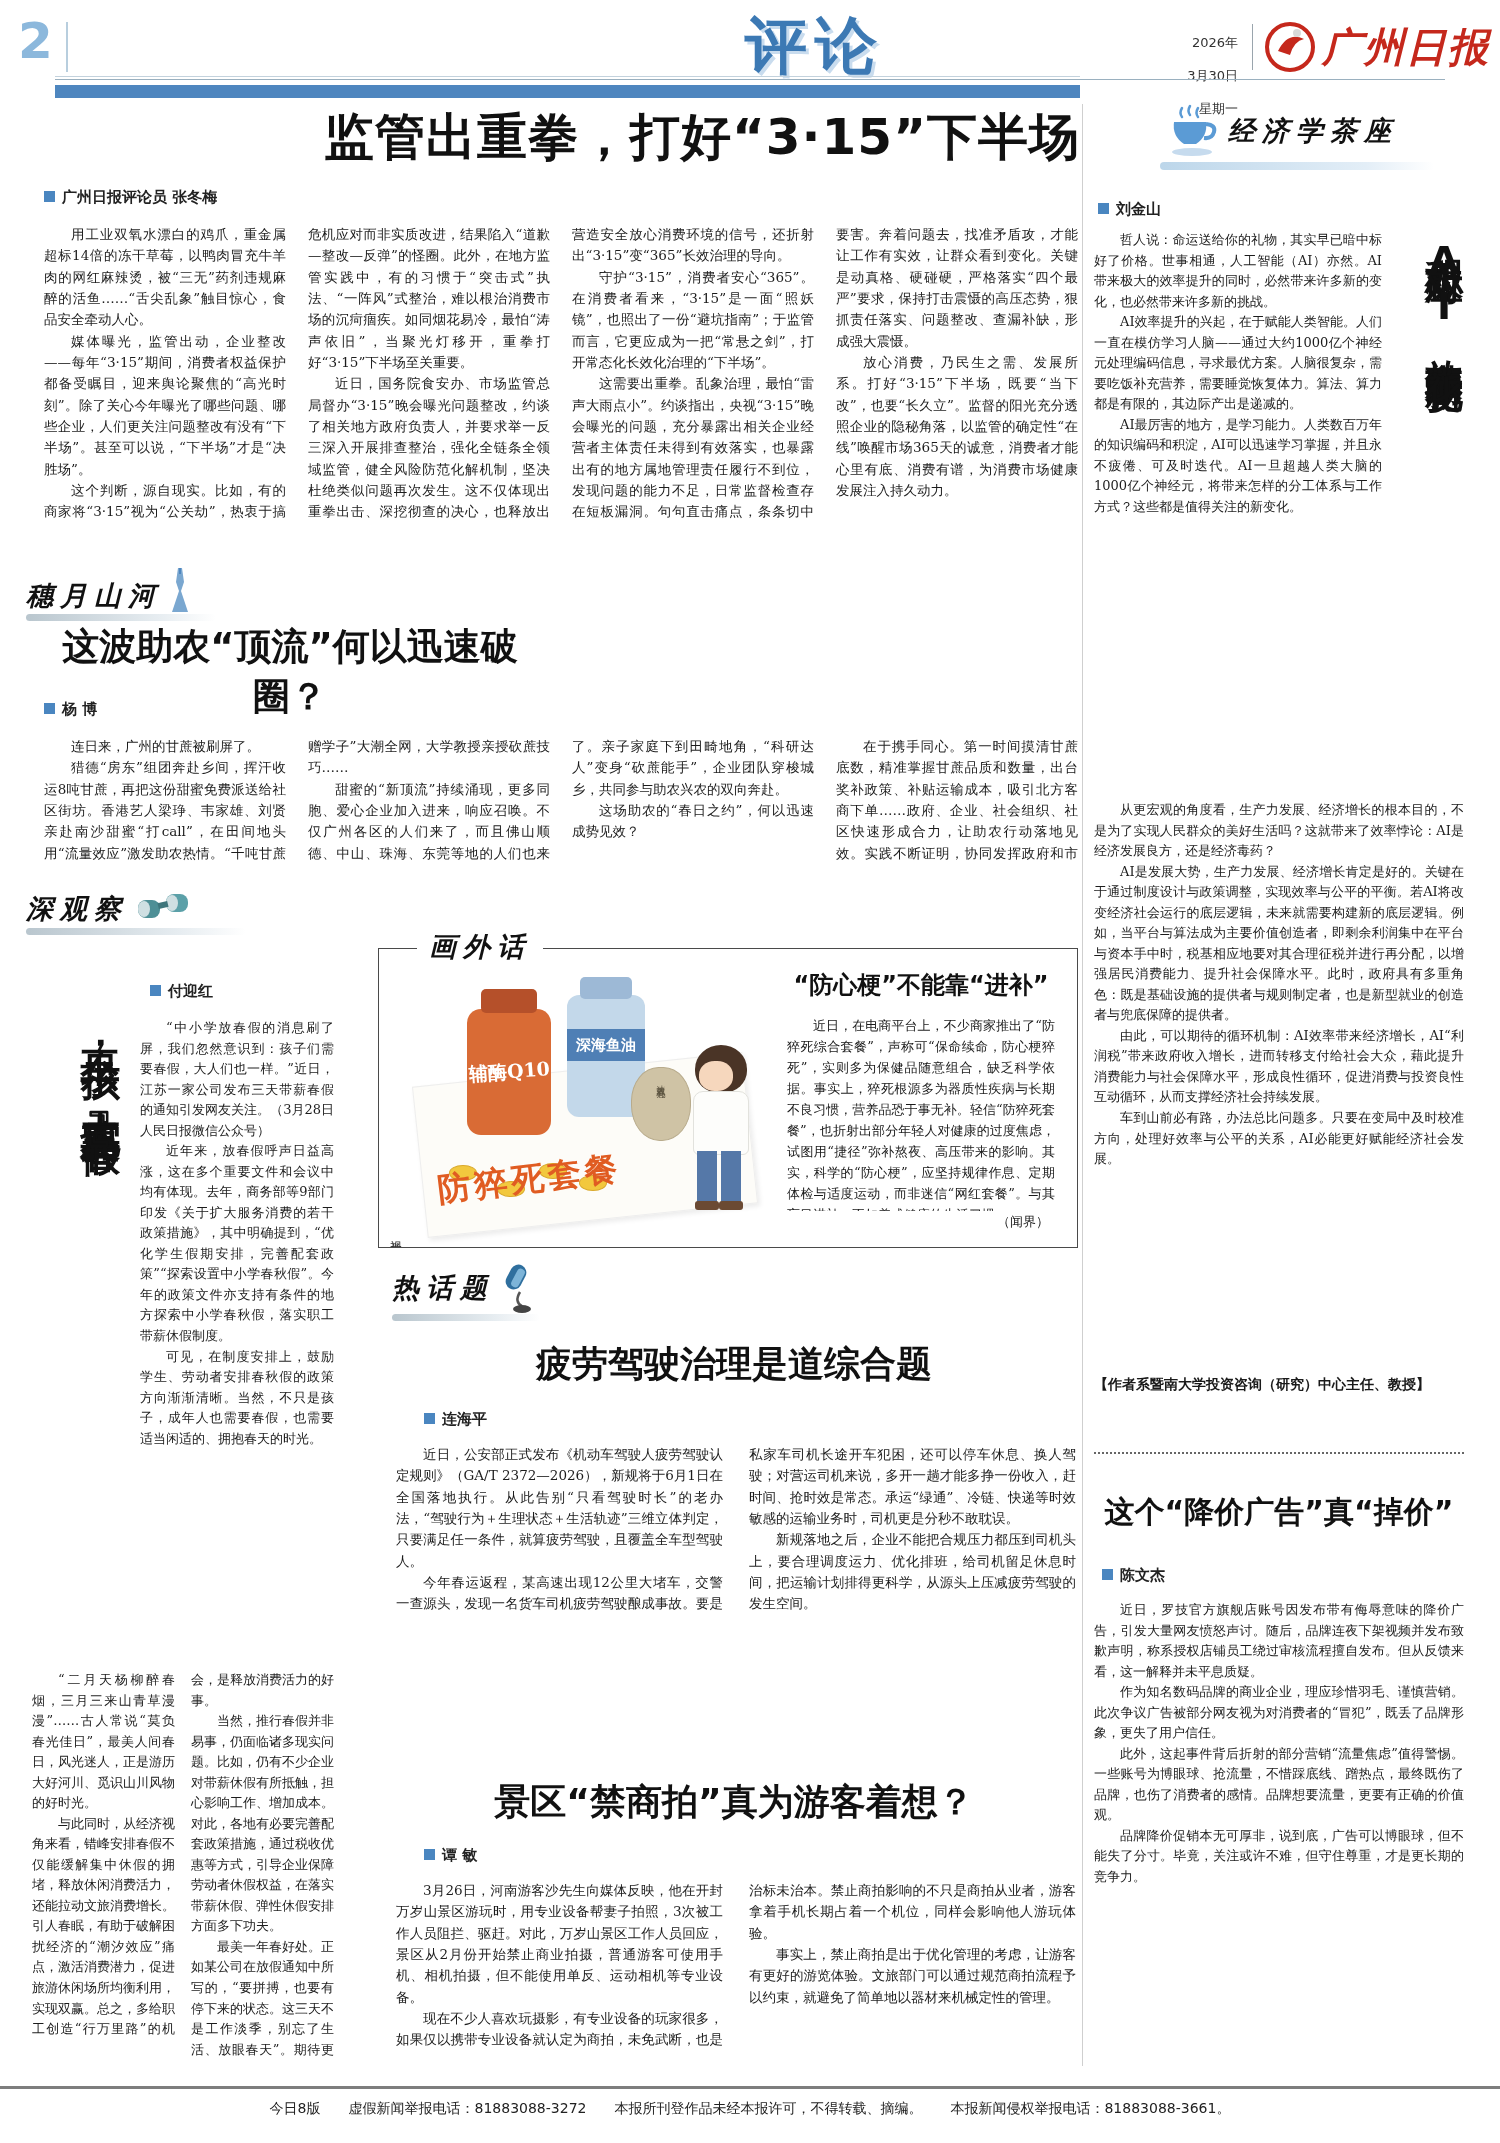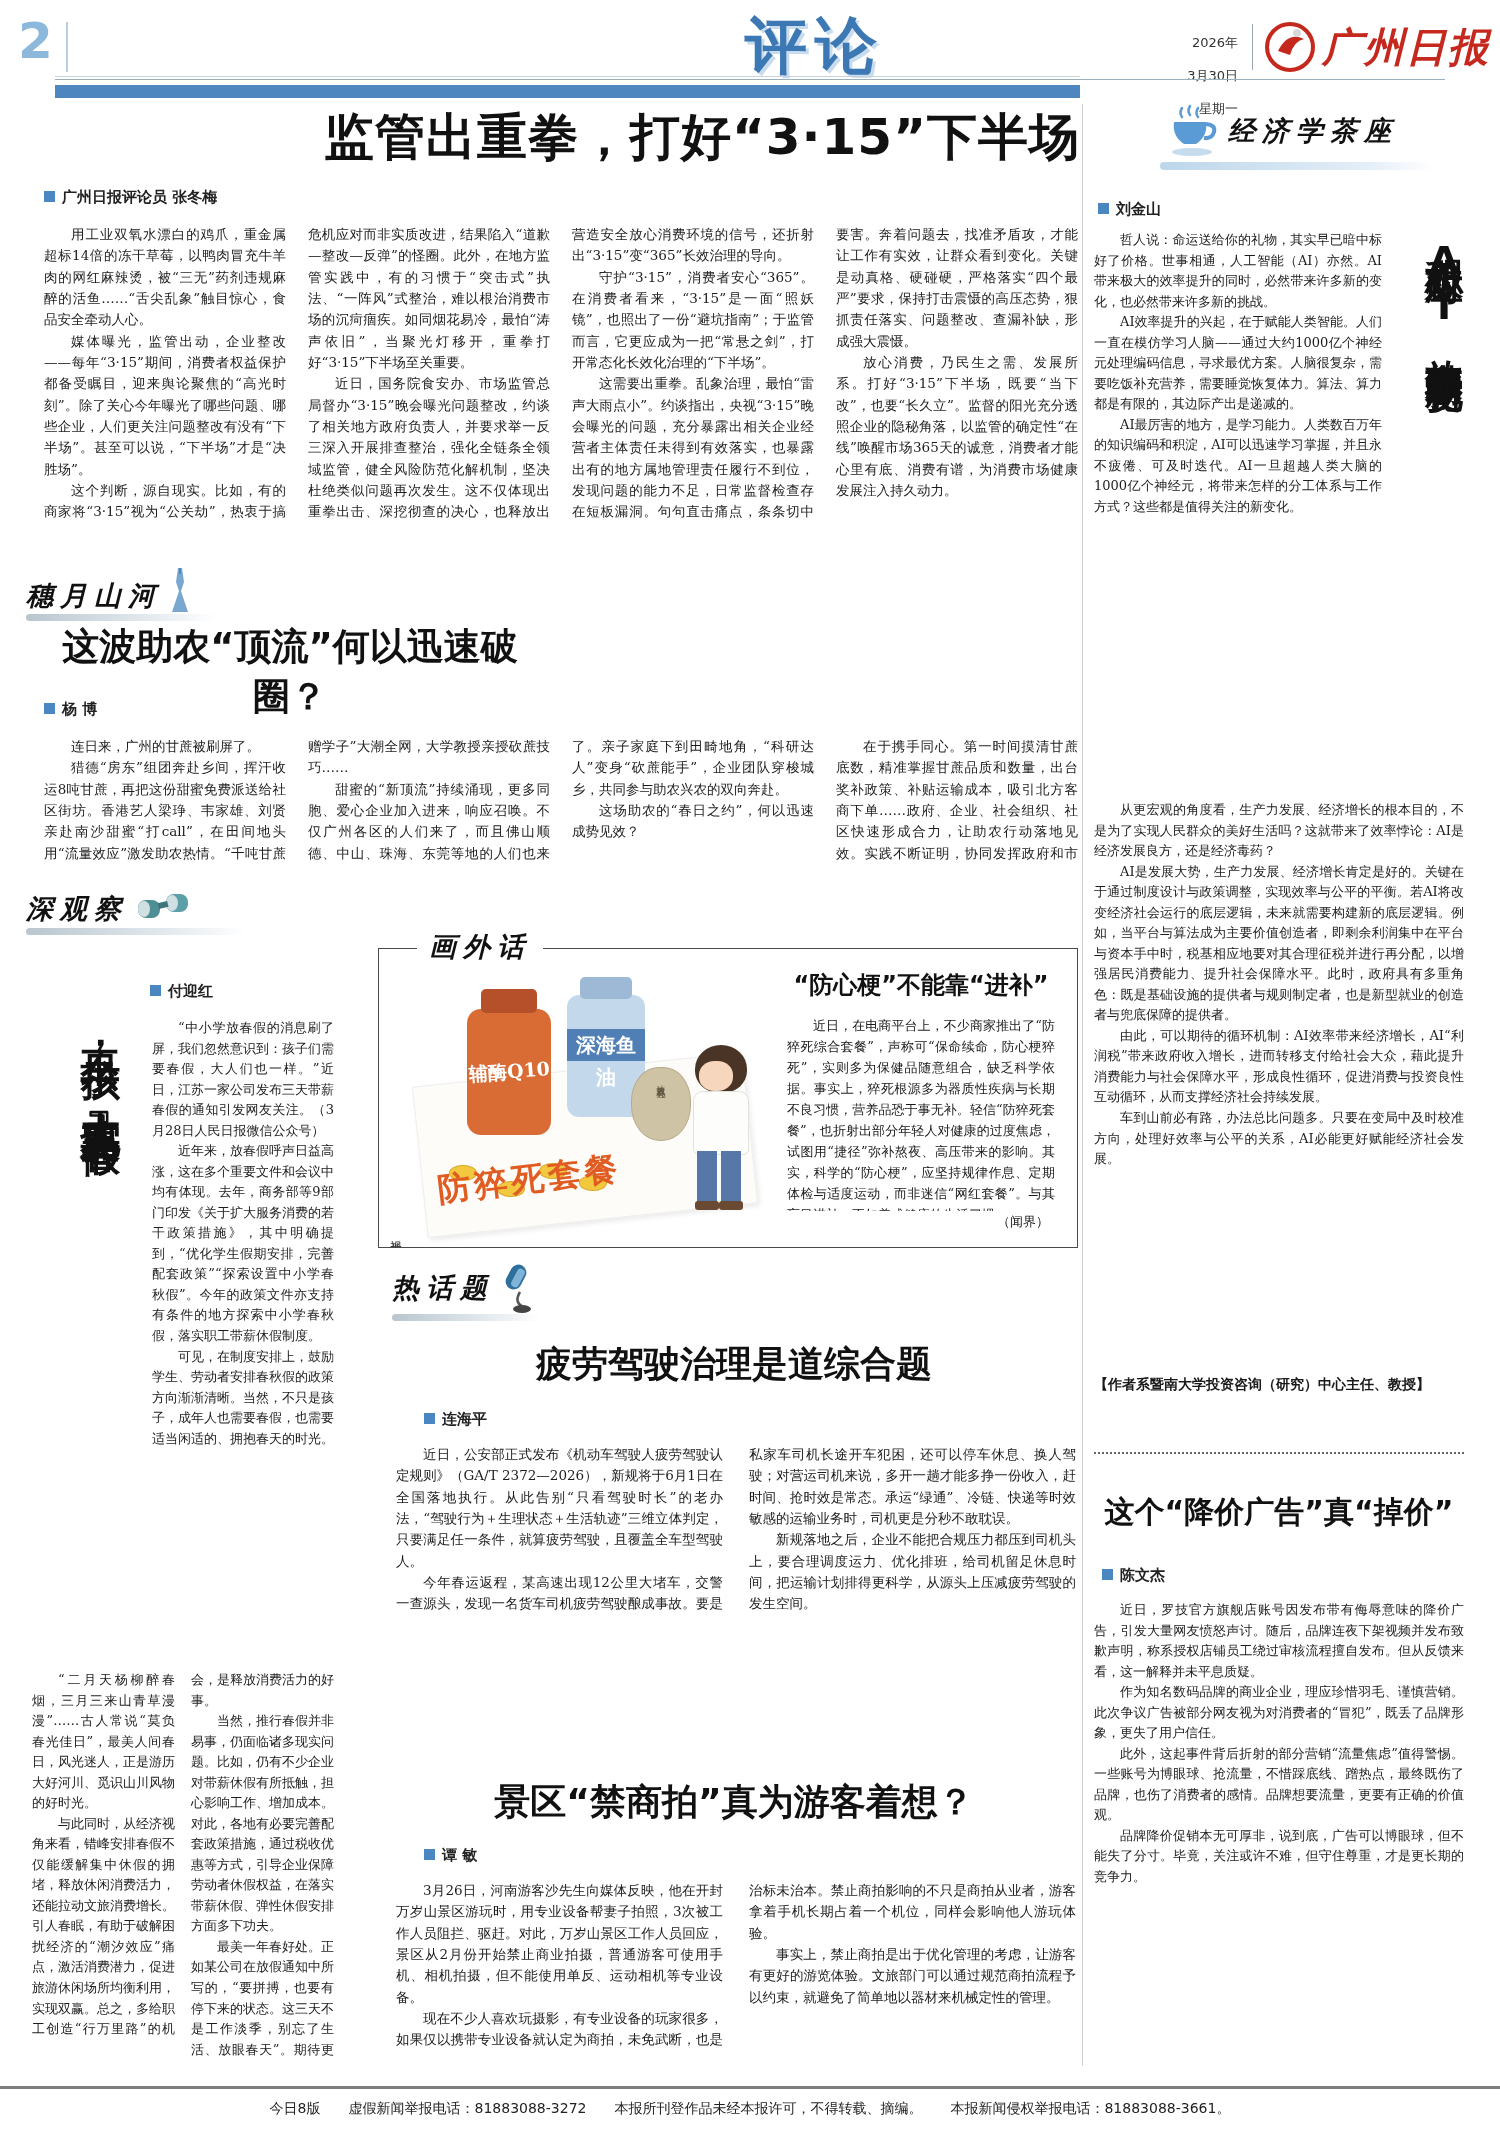--- a/index.html
+++ b/index.html
@@ -47,39 +47,39 @@
   .suiyue-headline{position:absolute;left:30px;top:622px;width:520px;text-align:center;font-size:37px;}
   .suiyue-byline{position:absolute;left:44px;top:700px;}
   .suiyue-body{position:absolute;left:44px;top:736px;width:1034px;height:146px;}
   
   .deep-logo{position:absolute;left:26px;top:890px;width:220px;}
   .deep-logo .row{display:flex;align-items:center;gap:8px;}
   .deep-byline{position:absolute;left:150px;top:982px;}
   .deep-flex{position:absolute;left:32px;top:1018px;width:302px;height:642px;display:flex;gap:16px;}
   .deep-vert{writing-mode:vertical-rl;text-orientation:upright;font-size:40px;line-height:1.15;
              letter-spacing:4px;width:92px;height:100%;}
-  .deep-col-top{flex:1;height:100%;font-size:13px;margin-left:12px;}
+  .deep-col-top{flex:1;height:100%;font-size:13px;}
   .deep-bottom{position:absolute;left:32px;top:1670px;width:302px;height:394px;font-size:13px;
                column-count:2;column-gap:16px;}
   
   .cartoon-box{position:absolute;left:378px;top:948px;width:698px;height:298px;border:1.5px solid #4a4a4a;}
   .cartoon-label{position:absolute;top:-20px;left:38px;background:#fff;padding:0 12px;}
   .cartoon-inner{display:flex;height:100%;}
   .illu{position:relative;width:392px;height:100%;overflow:hidden;}
   .illu-card{position:absolute;left:40px;top:120px;width:330px;height:150px;background:#fdfcf8;
              border:1px solid #eee;transform:rotate(-6deg);box-shadow:2px 3px 5px rgba(0,0,0,.08);}
   .bottle-orange{position:absolute;left:88px;top:60px;width:84px;height:126px;background:#d96b35;
                  border-radius:14px;display:flex;align-items:center;justify-content:center;}
   .bottle-orange .cap{position:absolute;top:-20px;left:14px;width:56px;height:24px;background:#b5502a;border-radius:5px;}
   .bottle-orange .lbl{color:#fff;font-weight:bold;font-size:19px;transform:rotate(-4deg);}
   .bottle-blue{position:absolute;left:188px;top:46px;width:78px;height:122px;background:#c3d8ea;
                border-radius:12px;}
   .bottle-blue .cap{position:absolute;top:-18px;left:13px;width:52px;height:22px;background:#9db9d6;border-radius:5px;}
   .bottle-blue .band{position:absolute;top:34px;left:0;width:100%;height:32px;background:#4f7fb5;
-                     color:#fff;font-size:20px;font-weight:bold;text-align:center;line-height:32px;}
+                     color:#fff;font-size:15px;font-weight:bold;text-align:center;line-height:32px;}
   .pouch{position:absolute;left:252px;top:118px;width:58px;height:72px;background:#cfc3a5;
          border-radius:46% 46% 48% 48%;border:1px solid #b8ab8c;}
   .pouch .lbl{writing-mode:vertical-rl;font-size:9px;color:#5c5440;margin:10px auto 0 22px;letter-spacing:1px;}
   .pill{position:absolute;width:26px;height:14px;background:#f2c83e;border:1px solid #d9a92c;border-radius:50%;}
   .banner{position:absolute;left:58px;top:208px;font-size:33px;font-weight:bold;color:#e05c22;
           transform:rotate(-7deg);letter-spacing:4px;font-family:"DejaVu Serif",serif;}
   .person{position:absolute;right:10px;top:96px;width:80px;height:190px;}
   .p-hair{position:absolute;left:14px;top:0;width:52px;height:48px;background:#4a3426;border-radius:50% 50% 46% 46%;}
   .p-face{position:absolute;left:18px;top:16px;width:34px;height:30px;background:#f6d7bd;border-radius:46%;}
   .p-body{position:absolute;left:12px;top:46px;width:54px;height:62px;background:#fdfdfb;border:1px solid #e2e2dd;border-radius:10px 10px 6px 6px;}

